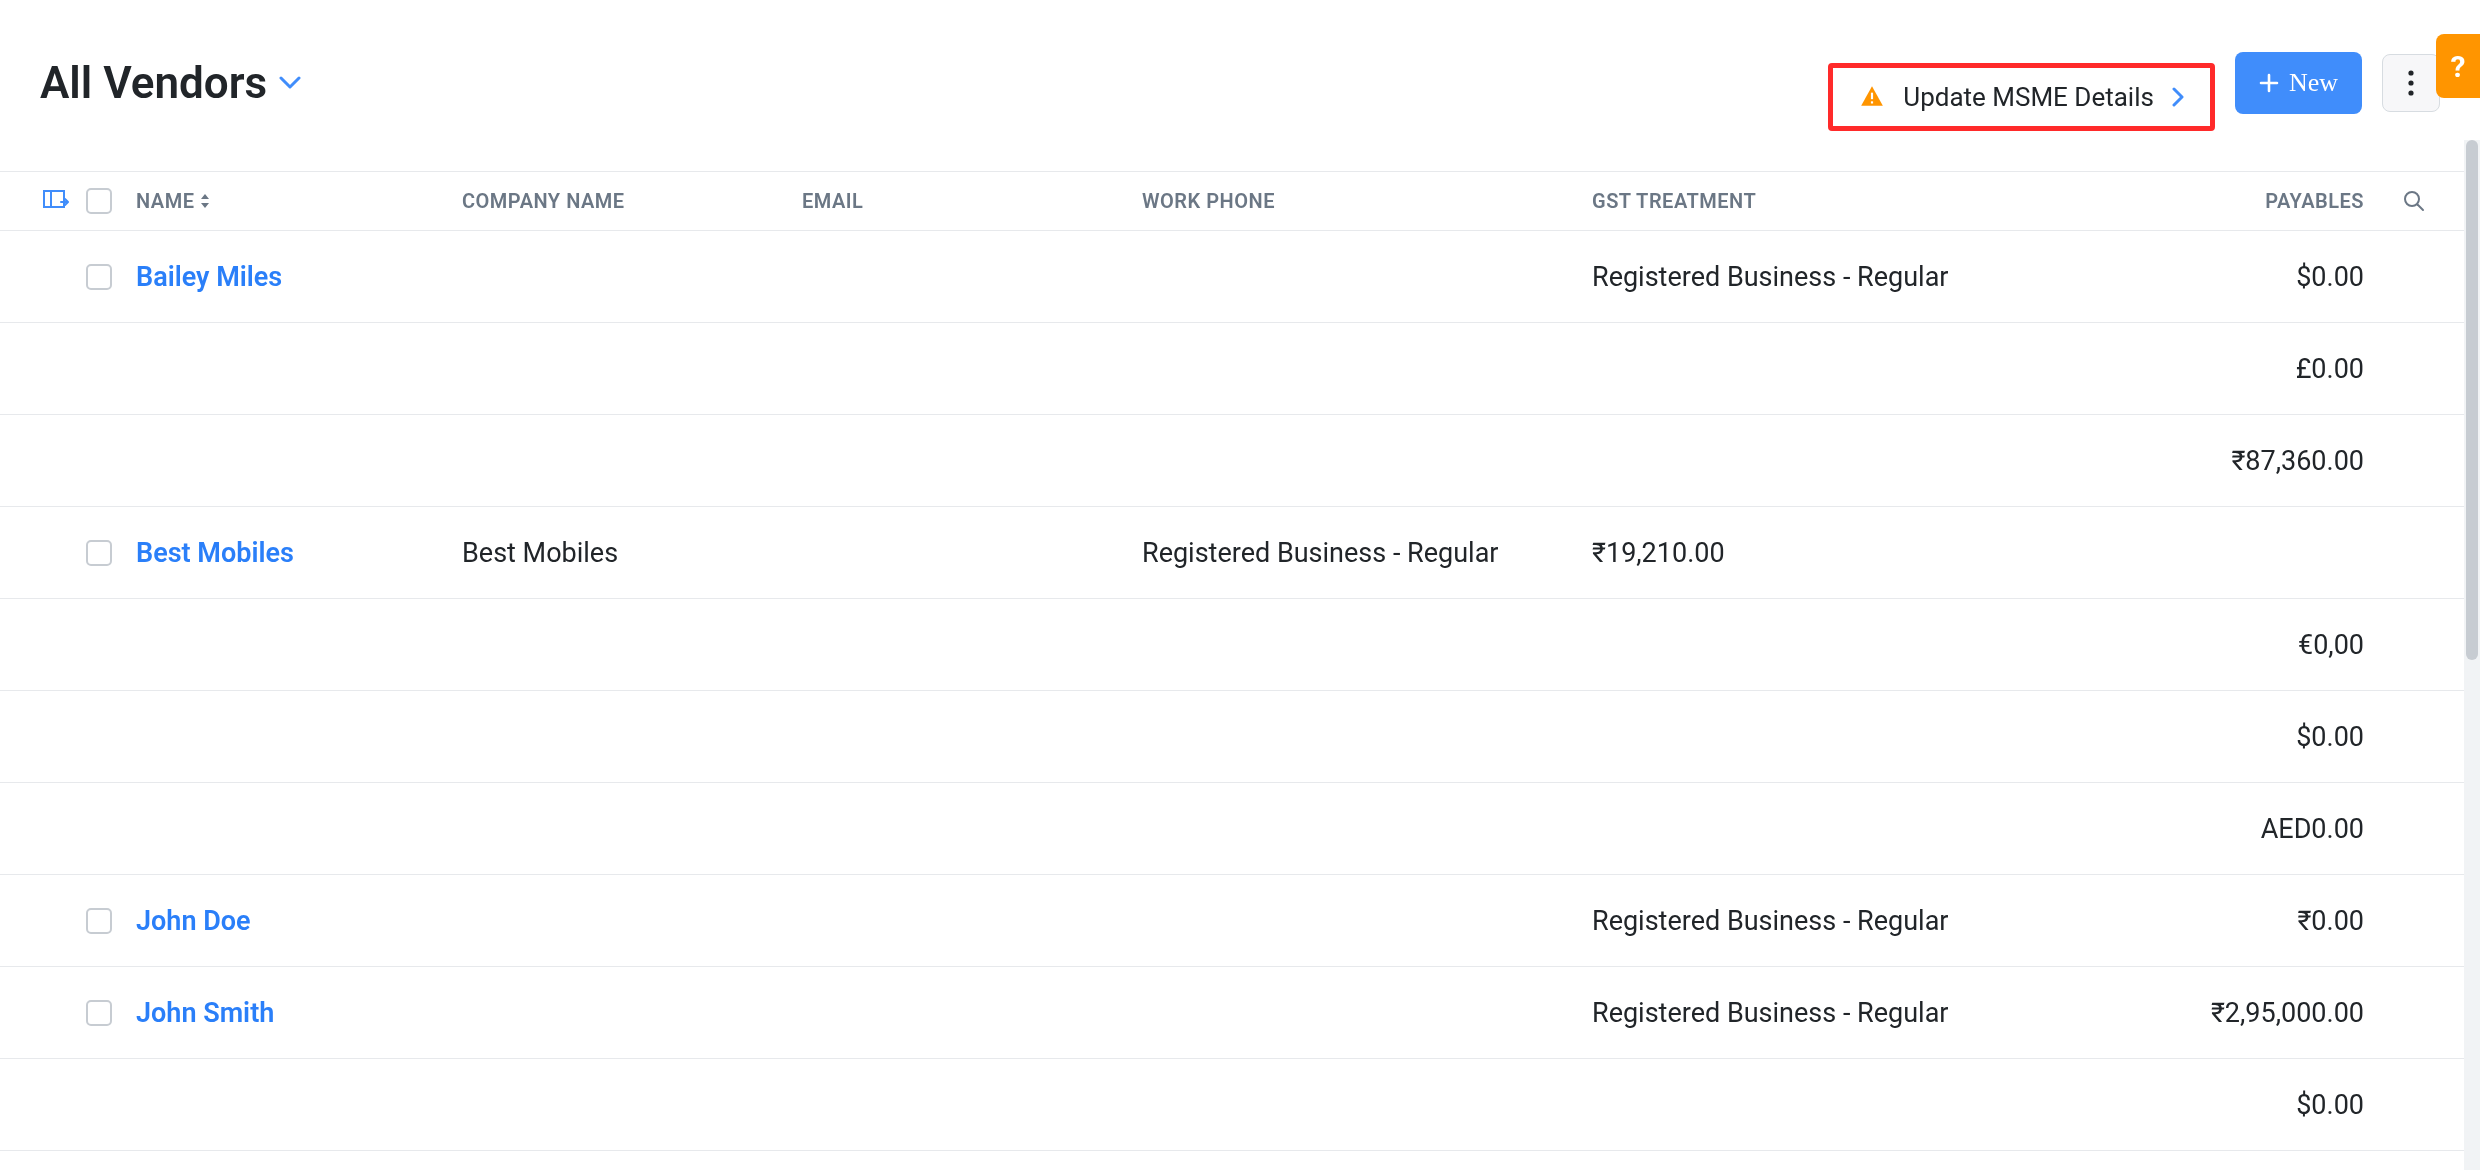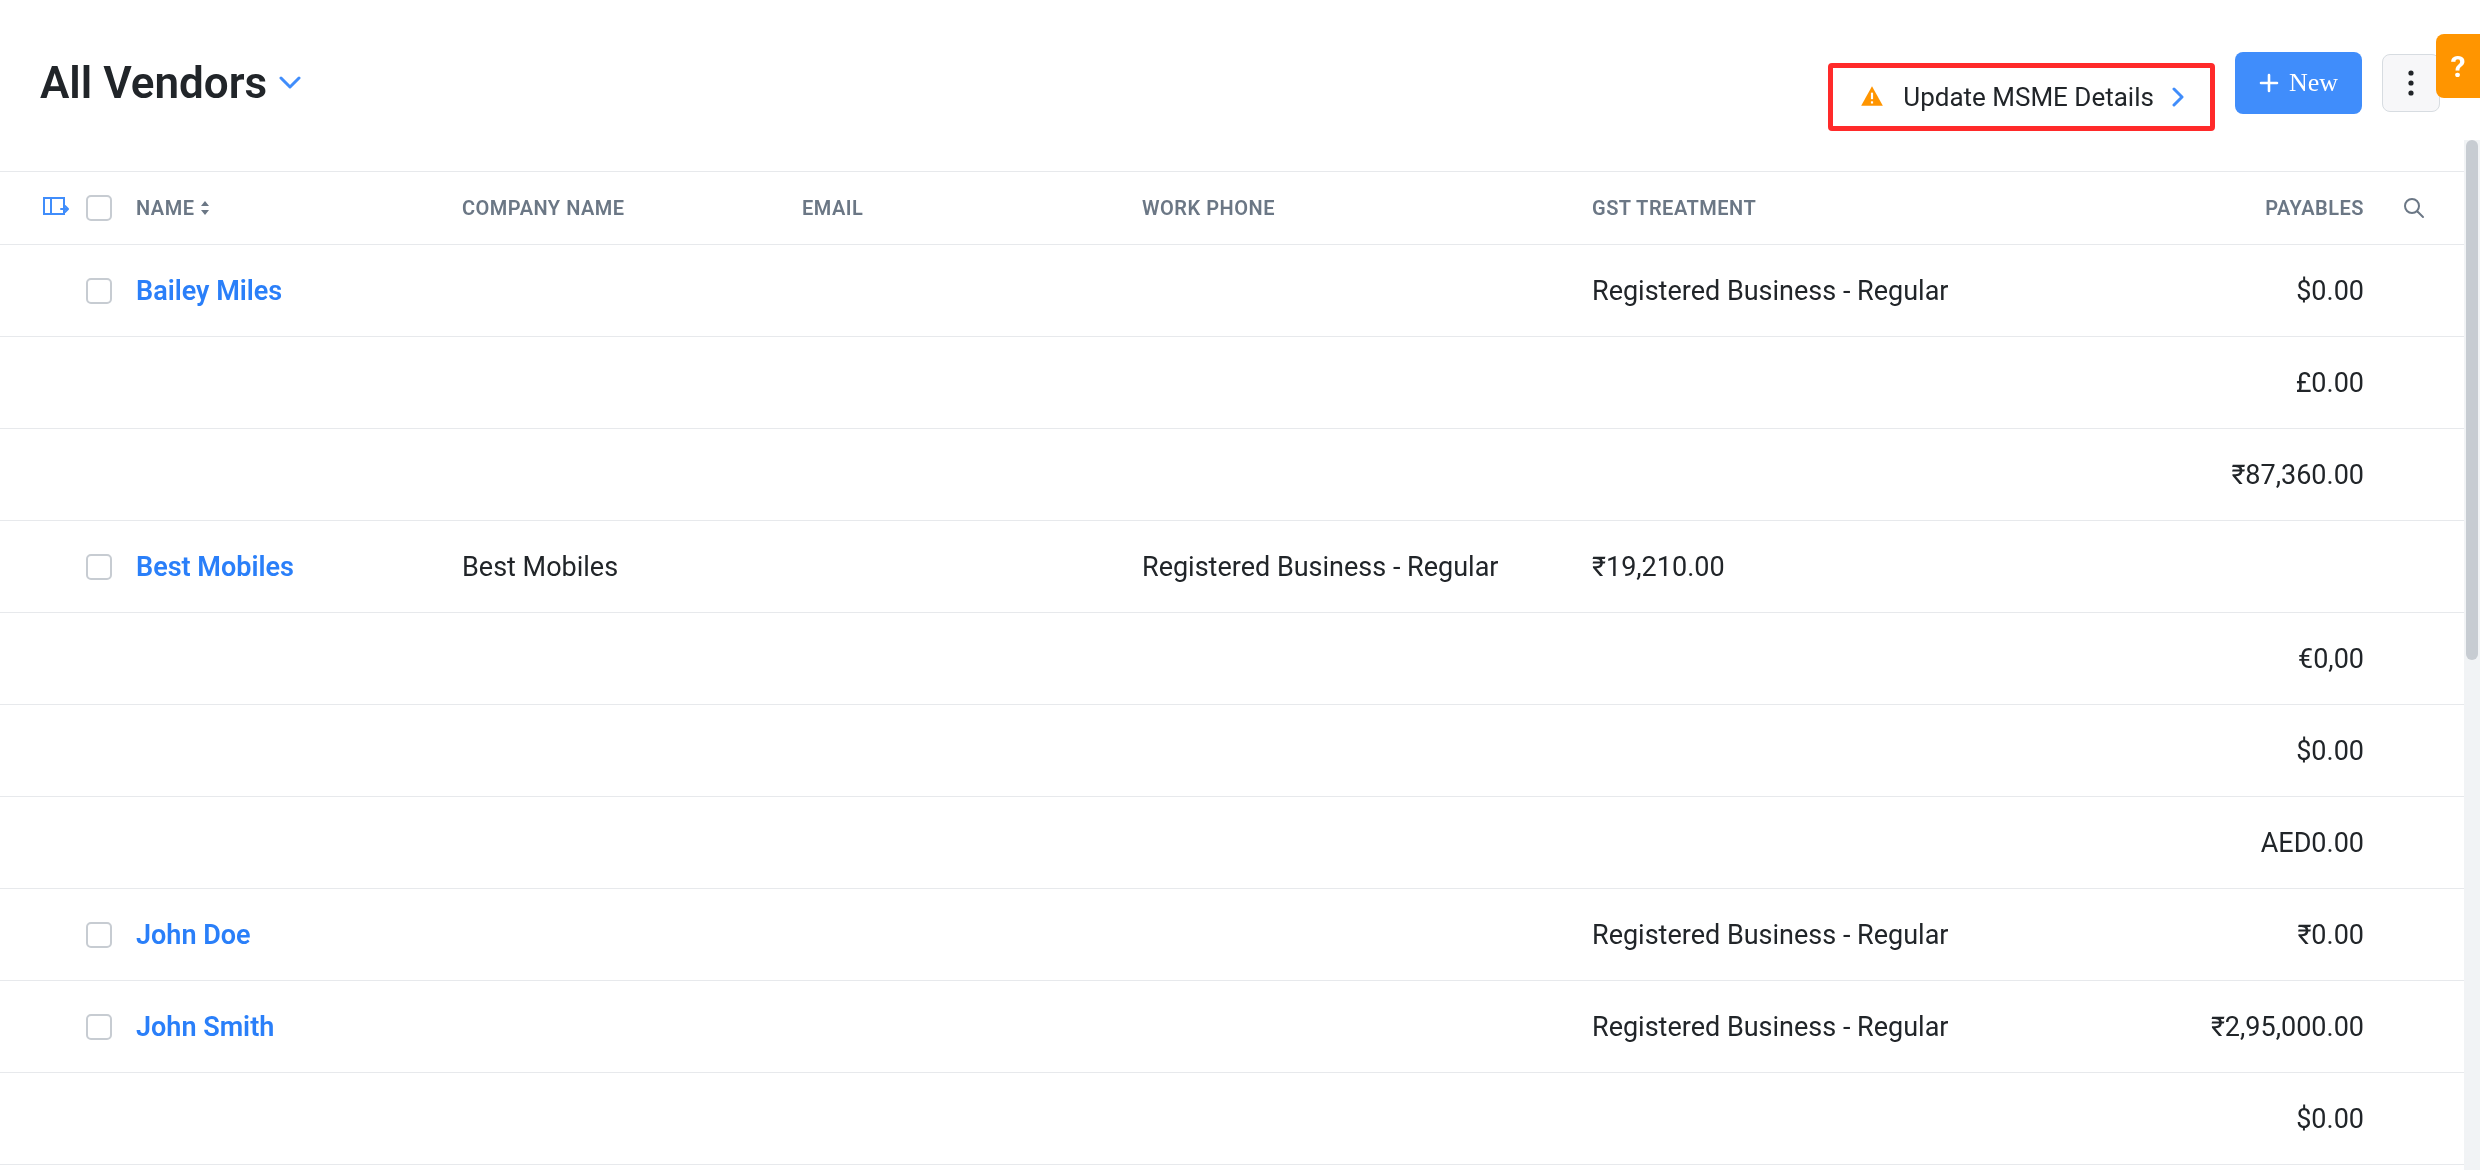--- a/index.html
+++ b/index.html
@@ -92,21 +92,21 @@
     color: #fff;
     font-size: 30px;
     font-weight: 700;
     cursor: pointer;
   }
 
   
   .table-header {
     display: flex;
     align-items: center;
-    height: 74px;
+    height: 60px;
     border-top: 1px solid #e7e9ec;
     border-bottom: 1px solid #e7e9ec;
     padding: 0 36px 0 36px;
     background: #fff;
   }
   .col-settings {
     width: 40px;
     display: flex;
     align-items: center;
     justify-content: center;

